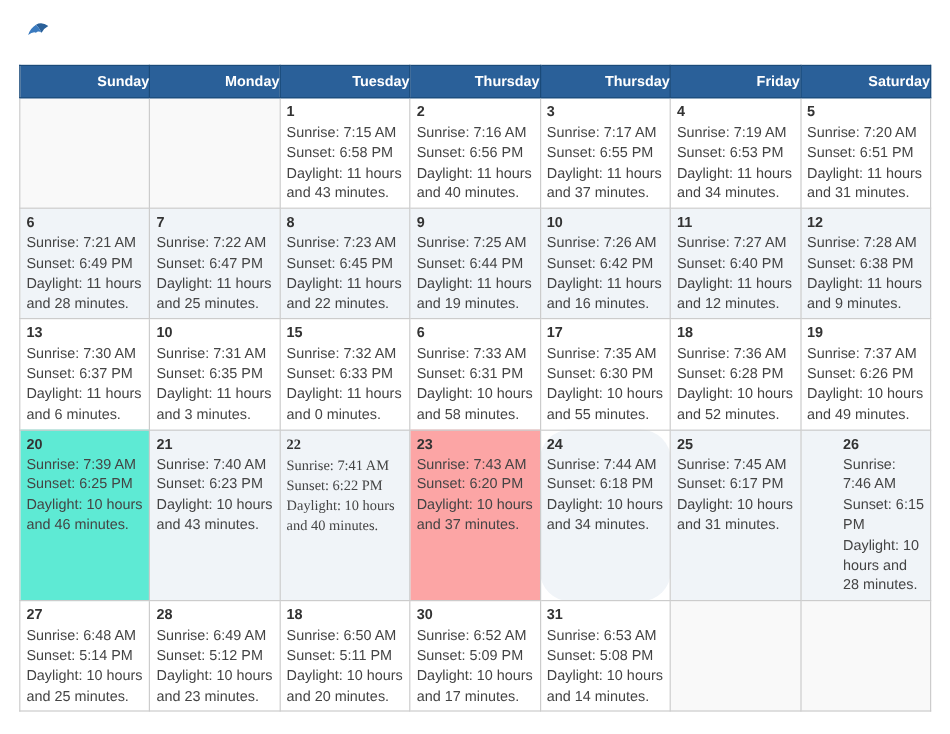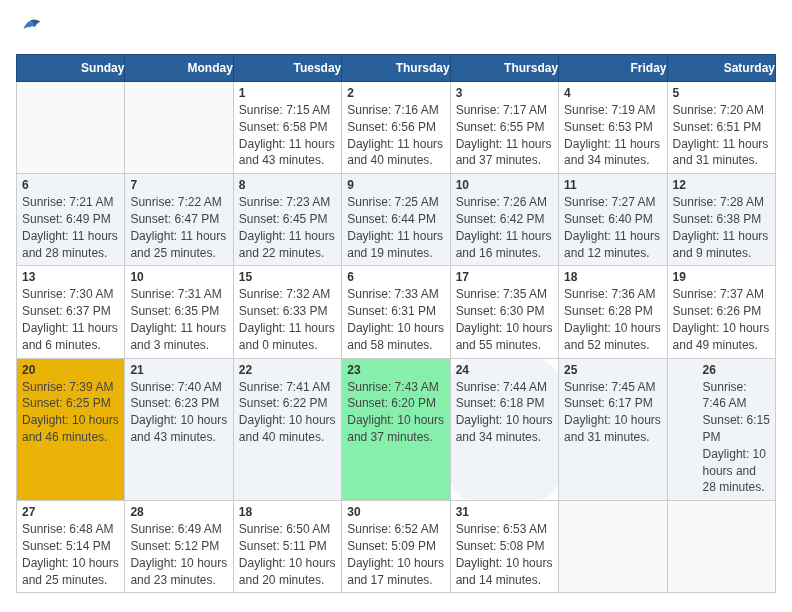--- a/index.html
+++ b/index.html
@@ -205,33 +205,33 @@
         <td>
           <span class="day-number">18</span>
           <div class="day-info">Sunrise: 7:36 AM<br>Sunset: 6:28 PM<br>Daylight: 10 hours and 52 minutes.</div>
         </td>
         <td>
           <span class="day-number">19</span>
           <div class="day-info">Sunrise: 7:37 AM<br>Sunset: 6:26 PM<br>Daylight: 10 hours and 49 minutes.</div>
         </td>
       </tr>
       <tr>
-        <td style="background: #eab308;">
+        <td style="background: #5eead4;">
           <span class="day-number">20</span>
           <div class="day-info">Sunrise: 7:39 AM<br>Sunset: 6:25 PM<br>Daylight: 10 hours and 46 minutes.</div>
         </td>
         <td style="background: rgb(240, 244, 248);">
           <span class="day-number">21</span>
           <div class="day-info">Sunrise: 7:40 AM<br>Sunset: 6:23 PM<br>Daylight: 10 hours and 43 minutes.</div>
         </td>
-        <td style="background: rgb(240, 244, 248);">
+        <td style="background: rgb(240, 244, 248); font-family: Liberation Serif, serif;">
           <span class="day-number">22</span>
           <div class="day-info">Sunrise: 7:41 AM<br>Sunset: 6:22 PM<br>Daylight: 10 hours and 40 minutes.</div>
         </td>
-        <td style="background: #86efac;">
+        <td style="background: #fca5a5;">
           <span class="day-number">23</span>
           <div class="day-info">Sunrise: 7:43 AM<br>Sunset: 6:20 PM<br>Daylight: 10 hours and 37 minutes.</div>
         </td>
         <td style="background: rgb(240, 244, 248); border-radius: 25px;">
           <span class="day-number">24</span>
           <div class="day-info">Sunrise: 7:44 AM<br>Sunset: 6:18 PM<br>Daylight: 10 hours and 34 minutes.</div>
         </td>
         <td style="background: rgb(240, 244, 248);">
           <span class="day-number">25</span>
           <div class="day-info">Sunrise: 7:45 AM<br>Sunset: 6:17 PM<br>Daylight: 10 hours and 31 minutes.</div>

